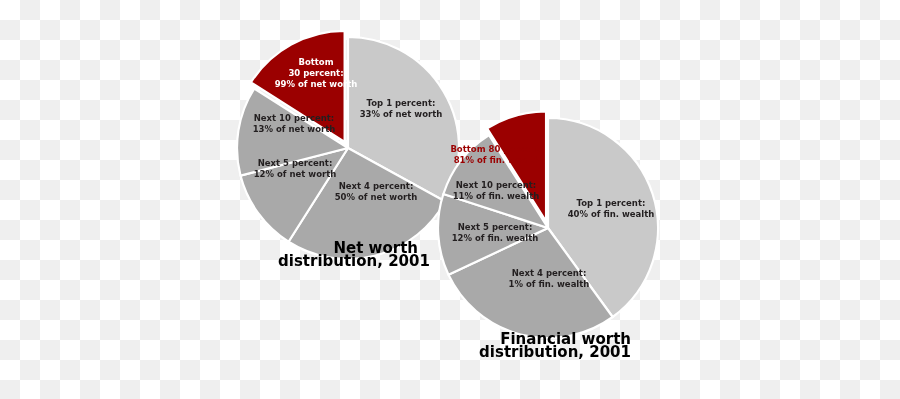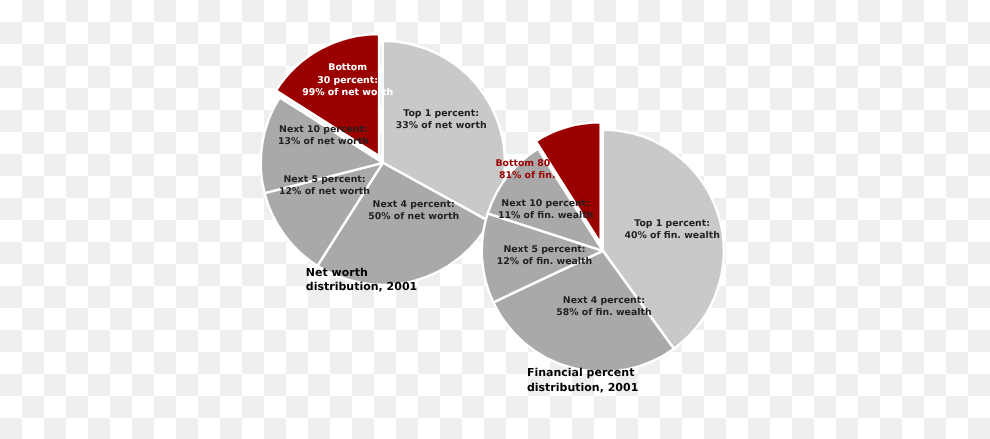--- a/index.html
+++ b/index.html
@@ -42,22 +42,22 @@
     pointer-events: none;
   }
   .slice-label.on-red {
     color: #ffffff;
   }
   .slice-label.red-text {
     color: #9b0000;
   }
   .chart-title {
     position: absolute;
-    text-align: left;
-    font-size: 10px;
+    text-align: right;
+    font-size: 15px;
     line-height: 13px;
     font-weight: bold;
     color: #000000;
     white-space: nowrap;
   }
   .lbl-line { display: block; }
 </style>
 </head>
 <body>
 
@@ -126,21 +126,21 @@
     <span class="lbl-line">11% of fin. wealth</span>
   </div>
 
   <div class="slice-label" style="left:447px; top:222px; width:96px;">
     <span class="lbl-line">Next 5 percent:</span>
     <span class="lbl-line">12% of fin. wealth</span>
   </div>
 
   <div class="slice-label" style="left:497px; top:268px; width:104px;">
     <span class="lbl-line">Next 4 percent:</span>
-    <span class="lbl-line">58% of fin. wealth</span>
+    <span class="lbl-line">1% of fin. wealth</span>
   </div>
 
   <div class="chart-title" style="left:479px; top:333px; width:152px;">
-    <span class="lbl-line">Financial percent</span>
+    <span class="lbl-line">Financial worth</span>
     <span class="lbl-line">distribution, 2001</span>
   </div>
 
 </div>
 
 </body></html>

